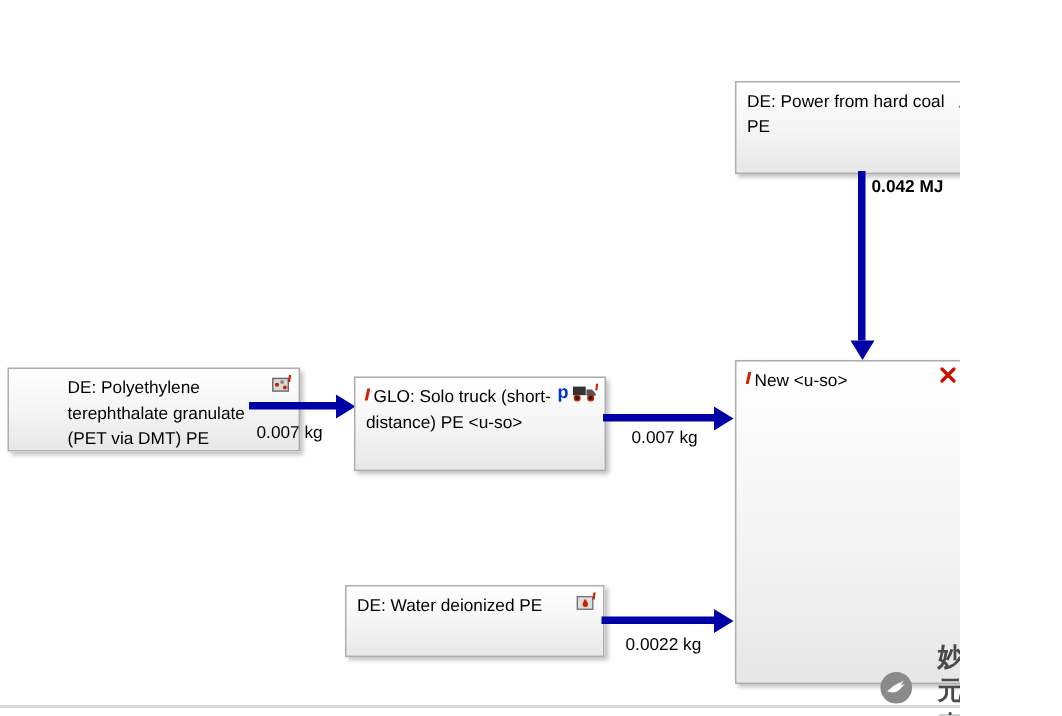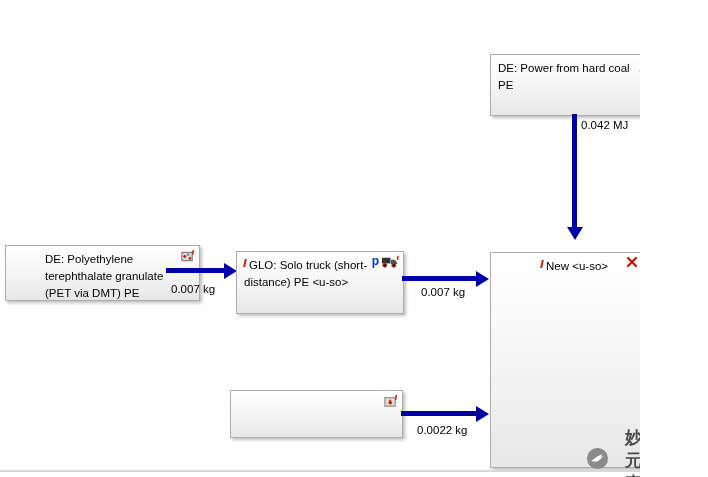--- a/index.html
+++ b/index.html
@@ -46,21 +46,21 @@
           <polygon points="8,1.5 15,14 1,14" fill="#f2c832" stroke="#444" stroke-width="1"></polygon>
           <path d="M8.5 4.5 L6 9.5 h2 l-1.2 4 4.2-6 H8.8 l1.2-3z" fill="#222"></path>
           <rect x="13.2" y="1" width="1.6" height="5" fill="#cc2200" transform="skewX(-8)"></rect>
         </svg>
       </span>
     </div>
   </div>
 
   <div class="shaft-v" style="left:572px;top:114px;height:113px;"></div>
   <div class="head-down" style="left:567px;top:227px;"></div>
-  <div class="flow-label" style="left:581px;top:119px;">0.042 MJ</div>
+  <div class="flow-label" style="left:581px;top:119px;font-weight:bold;">0.042 MJ</div>
 
   <div class="node" style="left:5px;top:245px;width:161px;height:54px;padding-left:32px;">
     <div class="node-label">DE: Polyethylene terephthalate granulate (PET via DMT) PE</div>
     <div class="icons">
       <span>
         <svg width="15" height="15" viewBox="0 0 16 16">
           <rect x="2" y="3.5" width="11" height="9" fill="#d9d9d9" stroke="#666"></rect>
           <circle cx="5" cy="8" r="1.5" fill="#cc2200"></circle>
           <circle cx="8.6" cy="6" r="1.4" fill="#8a8a8a"></circle>
           <circle cx="10.6" cy="10" r="1.4" fill="#cc2200"></circle>
@@ -88,36 +88,37 @@
         </svg>
       </span>
     </div>
   </div>
 
   <div class="shaft-h" style="left:402px;top:276px;width:75px;"></div>
   <div class="head-right" style="left:476px;top:271px;"></div>
   <div class="flow-label" style="left:421px;top:286px;">0.007 kg</div>
 
   <div class="node" style="left:230px;top:390px;width:171px;height:46px;">
+    <div class="node-label">DE: Water deionized PE</div>
     <div class="icons">
       <span>
         <svg width="15" height="15" viewBox="0 0 16 16">
           <rect x="2" y="4" width="11" height="9" fill="#ddd" stroke="#777"></rect>
           <path d="M7.5 5.5 C6.2 7.6 5.8 8.5 5.8 9.4 a1.9 1.9 0 0 0 3.8 0 C9.6 8.5 9.2 7.6 7.5 5.5z" fill="#cc2200"></path>
           <rect x="13.6" y="1" width="1.6" height="5" fill="#cc2200" transform="skewX(-8)"></rect>
         </svg>
       </span>
     </div>
   </div>
 
   <div class="shaft-h" style="left:401px;top:411px;width:76px;"></div>
   <div class="head-right" style="left:476px;top:406px;"></div>
   <div class="flow-label" style="left:417px;top:424px;">0.0022 kg</div>
 
-  <div class="node" style="left:490px;top:252px;width:168px;height:214px;text-align:center;">
+  <div class="node" style="left:490px;top:240px;width:168px;height:214px;">
     <div class="node-label wide"><span class="tick"></span><span>New &lt;u-so&gt;</span></div>
     <div class="icons">
       <span>
         <svg width="12" height="12" viewBox="0 0 12 12">
           <path d="M2 2 L10 10 M10 2 L2 10" stroke="#cc1100" stroke-width="2.2" stroke-linecap="round"></path>
         </svg>
       </span>
       <span>
         <svg width="15" height="15" viewBox="0 0 16 16">
           <rect x="1.5" y="1.5" width="13" height="13" fill="#fff" stroke="#333"></rect>

